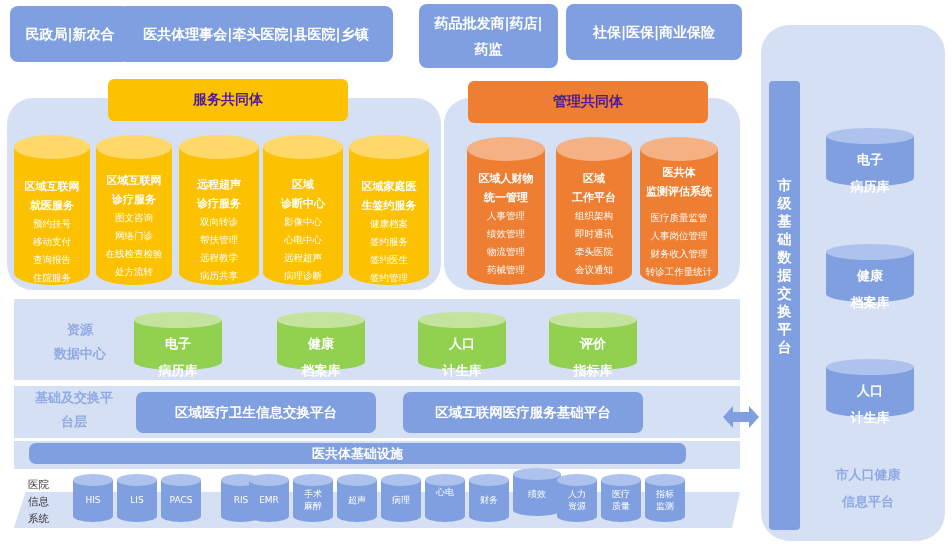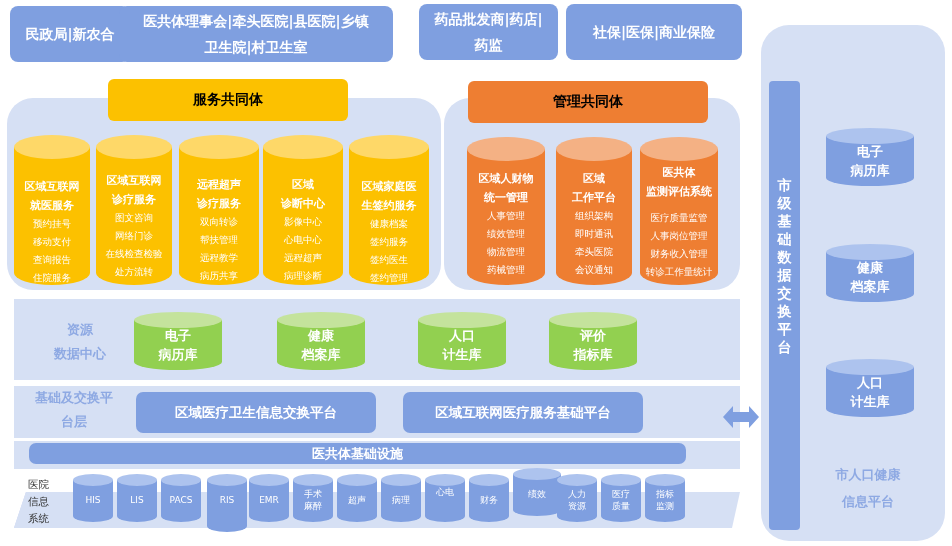--- a/index.html
+++ b/index.html
@@ -13,21 +13,21 @@
     position: absolute; background: #7f9fe0; border-radius: 8px; color: #ffffff;
     font-size: 14px; display: flex; flex-direction: column; align-items: center; justify-content: center;
     text-align: center; line-height: 26px;
   }
 
   
   .panel-light { position: absolute; background: #d6e0f4; }
   .rounded-panel { border-radius: 26px; }
 
   .section-header {
-    position: absolute; border-radius: 6px; color: #000000; font-size: 14px;
+    position: absolute; border-radius: 6px; color: #4c1d95; font-size: 14px;
     display: flex; align-items: center; justify-content: center;
   }
 
   
   .cyl { position: absolute; }
   .cyl .body {
     position: absolute; left: 0; right: 0; border-radius: 0 0 50% 50% / 0 0 10px 10px;
   }
   .cyl .top {
     position: absolute; left: 0; right: 0; top: 0; border-radius: 50%;
@@ -42,21 +42,21 @@
   .orange .body { background: #ee7e32; }
   .orange .top { background: #f4b184; }
   .green .body { background: #92d050; }
   .green .top { background: #c4e39c; }
   .blue .body { background: #7f9fe0; }
   .blue .top { background: #adc3ee; }
 
   .svc-title { font-size: 11px; line-height: 19px; }
   .svc-item { font-size: 9.5px; line-height: 18px; font-weight: normal; }
   .mgmt-item { font-size: 9.5px; line-height: 18px; font-weight: normal; }
-  .db-label { font-size: 13px; line-height: 19px; }
+  .db-label { font-size: 13px; line-height: 19px; margin-top: 8px; }
   .his-label { font-size: 9px; line-height: 12px; font-weight: normal; color: #ffffff; }
 
   .side-label { position: absolute; color: #8ea9e3; font-size: 13px; text-align: center; line-height: 24px; }
   .platform-box {
     position: absolute; background: #7f9fe0; border-radius: 7px; color: #ffffff; font-size: 13.5px;
     display: flex; align-items: center; justify-content: center;
   }
 
   .vertical-bar {
     position: absolute; background: #7f9fe0; border-radius: 4px; color: #ffffff;
@@ -65,23 +65,22 @@
   }
 </style>
 </head>
 <body>
 
 <div class="top-box" style="left:10px;top:6px;width:120px;height:56px;">
   <div>民政局|新农合</div>
 </div>
 <div class="top-box" style="left:119px;top:6px;width:274px;height:56px;">
   <div>医共体理事会|牵头医院|县医院|乡镇</div>
-  <div>卫生院|村卫生室</div>
-</div>
-<div class="top-box" style="left:419px;top:4px;width:139px;height:56px;text-align:center;">
+</div>
+<div class="top-box" style="left:419px;top:4px;width:139px;height:64px;text-align:center;">
   <div>药品批发商|药店|</div>
   <div>药监</div>
 </div>
 <div class="top-box" style="left:566px;top:4px;width:176px;height:56px;">
   <div>社保|医保|商业保险</div>
 </div>
 
 <div class="panel-light rounded-panel" style="left:7px;top:98px;width:434px;height:192px;"></div>
 <div class="section-header" style="left:108px;top:79px;width:240px;height:42px;background:#fcc100;">
   <span>服务共同体</span>
@@ -283,21 +282,21 @@
         <div class="his-label">LIS</div>
       </div>
     </div>
     <div class="cyl blue" style="left: 161px; top: 474px; width: 40px; height: 48px;">
       <div class="body" style="top: 6px; bottom: 0px; border-radius: 0px 0px 50% 50% / 0px 0px 6px 6px;"></div>
       <div class="top" style="height: 12px;"></div>
       <div class="content" style="top: 20px;">
         <div class="his-label">PACS</div>
       </div>
     </div>
-    <div class="cyl blue" style="left: 207px; top: 474px; width: 40px; height: 58px;">
+    <div class="cyl blue" style="left: 221px; top: 474px; width: 40px; height: 48px;">
       <div class="body" style="top: 6px; bottom: 0px; border-radius: 0px 0px 50% 50% / 0px 0px 6px 6px;"></div>
       <div class="top" style="height: 12px;"></div>
       <div class="content" style="top: 20px;">
         <div class="his-label">RIS</div>
       </div>
     </div>
     <div class="cyl blue" style="left: 249px; top: 474px; width: 40px; height: 48px;">
       <div class="body" style="top: 6px; bottom: 0px; border-radius: 0px 0px 50% 50% / 0px 0px 6px 6px;"></div>
       <div class="top" style="height: 12px;"></div>
       <div class="content" style="top: 20px;">

